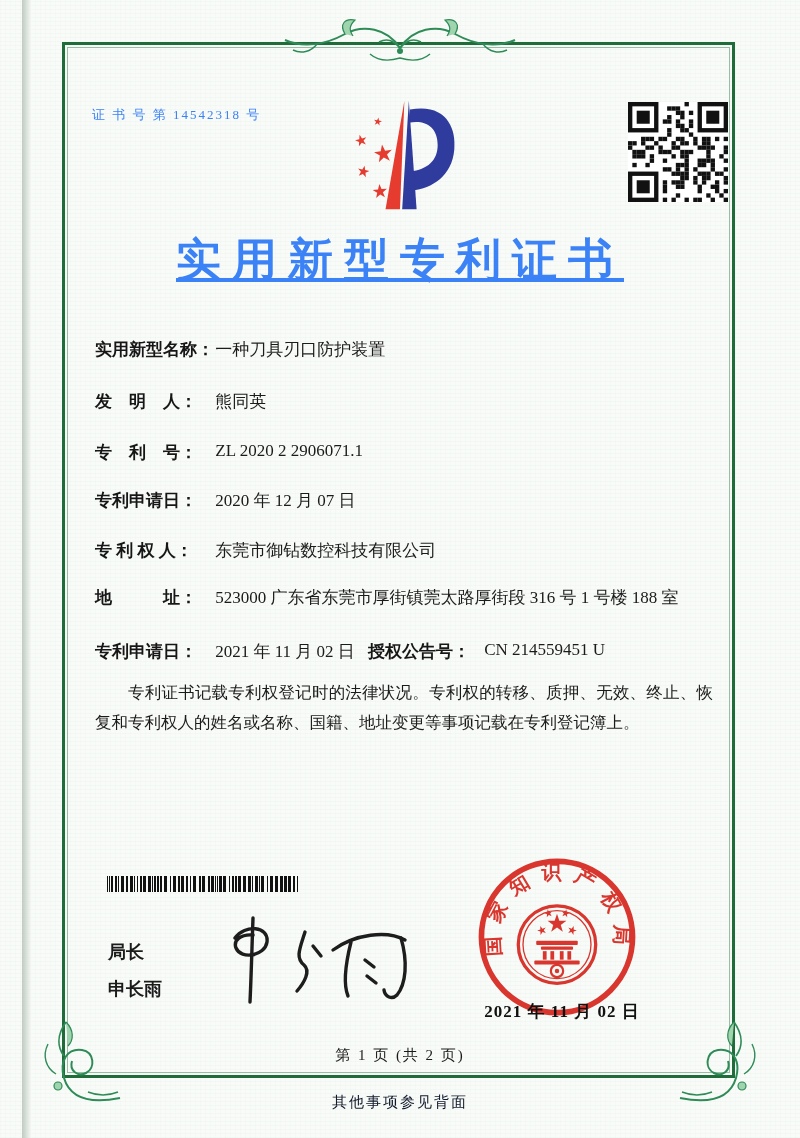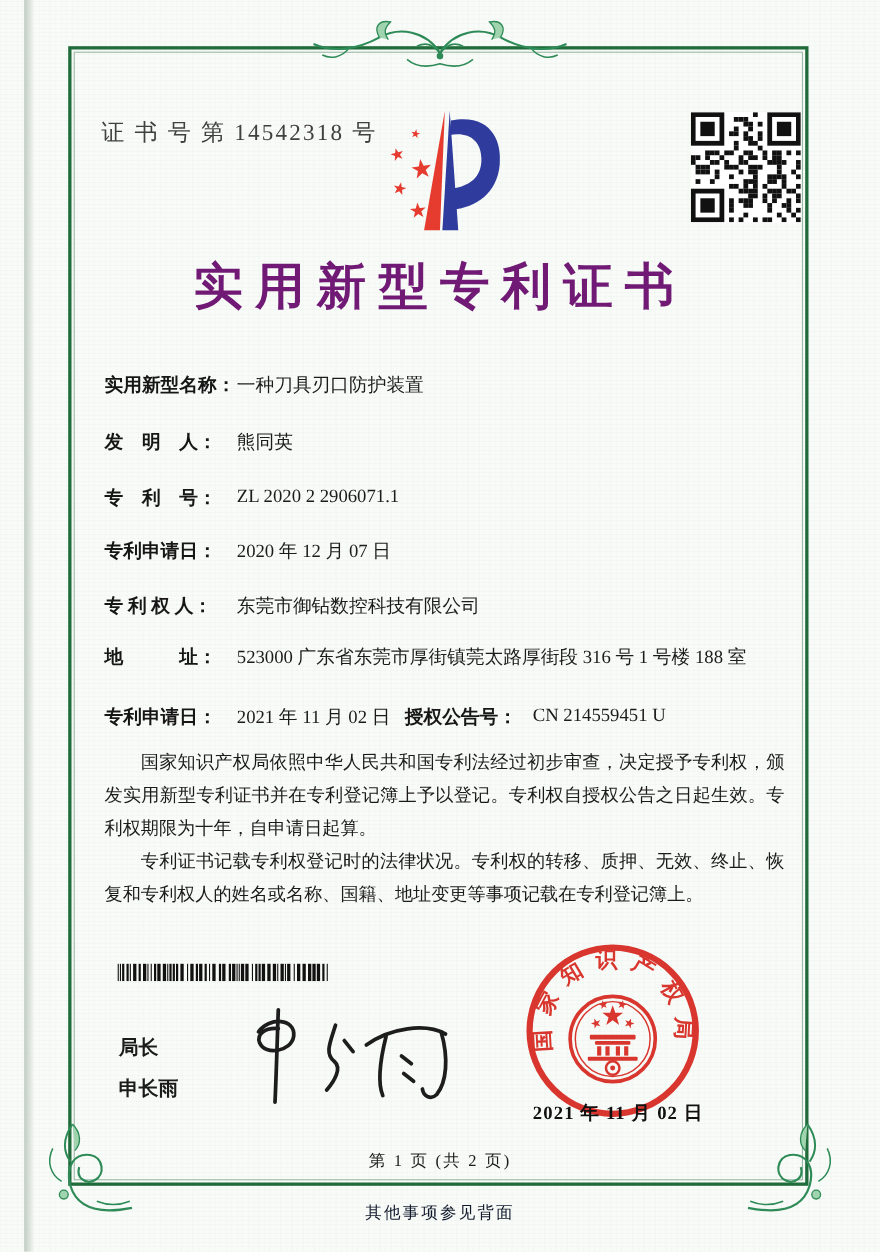--- a/index.html
+++ b/index.html
@@ -13,23 +13,23 @@
     background:linear-gradient(90deg,#aebbb0,#dde5dd 70%,#f4f7f3);opacity:.75;}
   .paper{position:absolute;inset:0;
     background:
       repeating-linear-gradient(0deg, rgba(46,125,80,0.028) 0 1px, transparent 1px 4px),
       repeating-linear-gradient(90deg, rgba(46,125,80,0.018) 0 1px, transparent 1px 5px),
       #f9fbf8;}
   .frame{position:absolute;left:62px;top:42px;width:673px;height:1036px;
     border:3px solid #1f6b3a;box-sizing:border-box;}
   .frame-inner{position:absolute;inset:2px;border:1px solid #9cbba6;}
   .abs{position:absolute;}
-  .cert-no{left:92px;top:106px;font-size:21px;letter-spacing:2px;color:#404040;}
+  .cert-no{left:92px;top:106px;font-size:13px;letter-spacing:2px;color:#3b82f6;}
   .title{left:0;right:0;top:230px;text-align:center;font-size:45px;font-weight:700;
-    letter-spacing:11px;color:#701a75;}
+    letter-spacing:11px;color:#3b82f6;text-decoration:underline;}
   .row{left:95px;font-size:17px;white-space:nowrap;}
   .row .lab{display:inline-block;width:116px;font-weight:600;color:#161616;}
   .row .val{display:inline-block;vertical-align:top;color:#1b1b1b;}
   .row .val.wrap{white-space:normal;width:502px;line-height:1.45;}
   .pair2{position:absolute;left:273px;top:0;}
   .pair2 .lab{width:112px;}
   .paras{left:95px;top:678px;width:618px;font-size:16.5px;line-height:1.82;text-align:justify;}
   .paras p{margin:0;text-indent:2em;}
   .sig-title{left:108px;top:940px;font-size:18px;font-weight:600;}
   .sig-name{left:108px;top:977px;font-size:18px;font-weight:700;}
@@ -285,21 +285,20 @@
 <div class="abs row" style="top:640px;width:618px;">
   <span class="lab">专利申请日：</span>
   <span class="val">2021 年 11 月 02 日</span>
   <span class="pair2">
     <span class="lab">授权公告号：</span>
     <span class="val">CN 214559451 U</span>
   </span>
 </div>
 
 <div class="abs paras">
-  <p>国家知识产权局依照中华人民共和国专利法经过初步审查，决定授予专利权，颁发实用新型专利证书并在专利登记簿上予以登记。专利权自授权公告之日起生效。专利权期限为十年，自申请日起算。</p>
   <p>专利证书记载专利权登记时的法律状况。专利权的转移、质押、无效、终止、恢复和专利权人的姓名或名称、国籍、地址变更等事项记载在专利登记簿上。</p>
 </div>
 
 <div class="abs" style="left:105px;top:876px;width:196px;height:16px;">
   <svg id="barcode" viewBox="0 0 196 16" width="196" height="16" fill="#111">
       <rect x="2" y="0" width="1" height="16"></rect>
       <rect x="4" y="0" width="1" height="16"></rect>
       <rect x="6" y="0" width="2" height="16"></rect>
       <rect x="10" y="0" width="2" height="16"></rect>
       <rect x="13" y="0" width="1" height="16"></rect>

